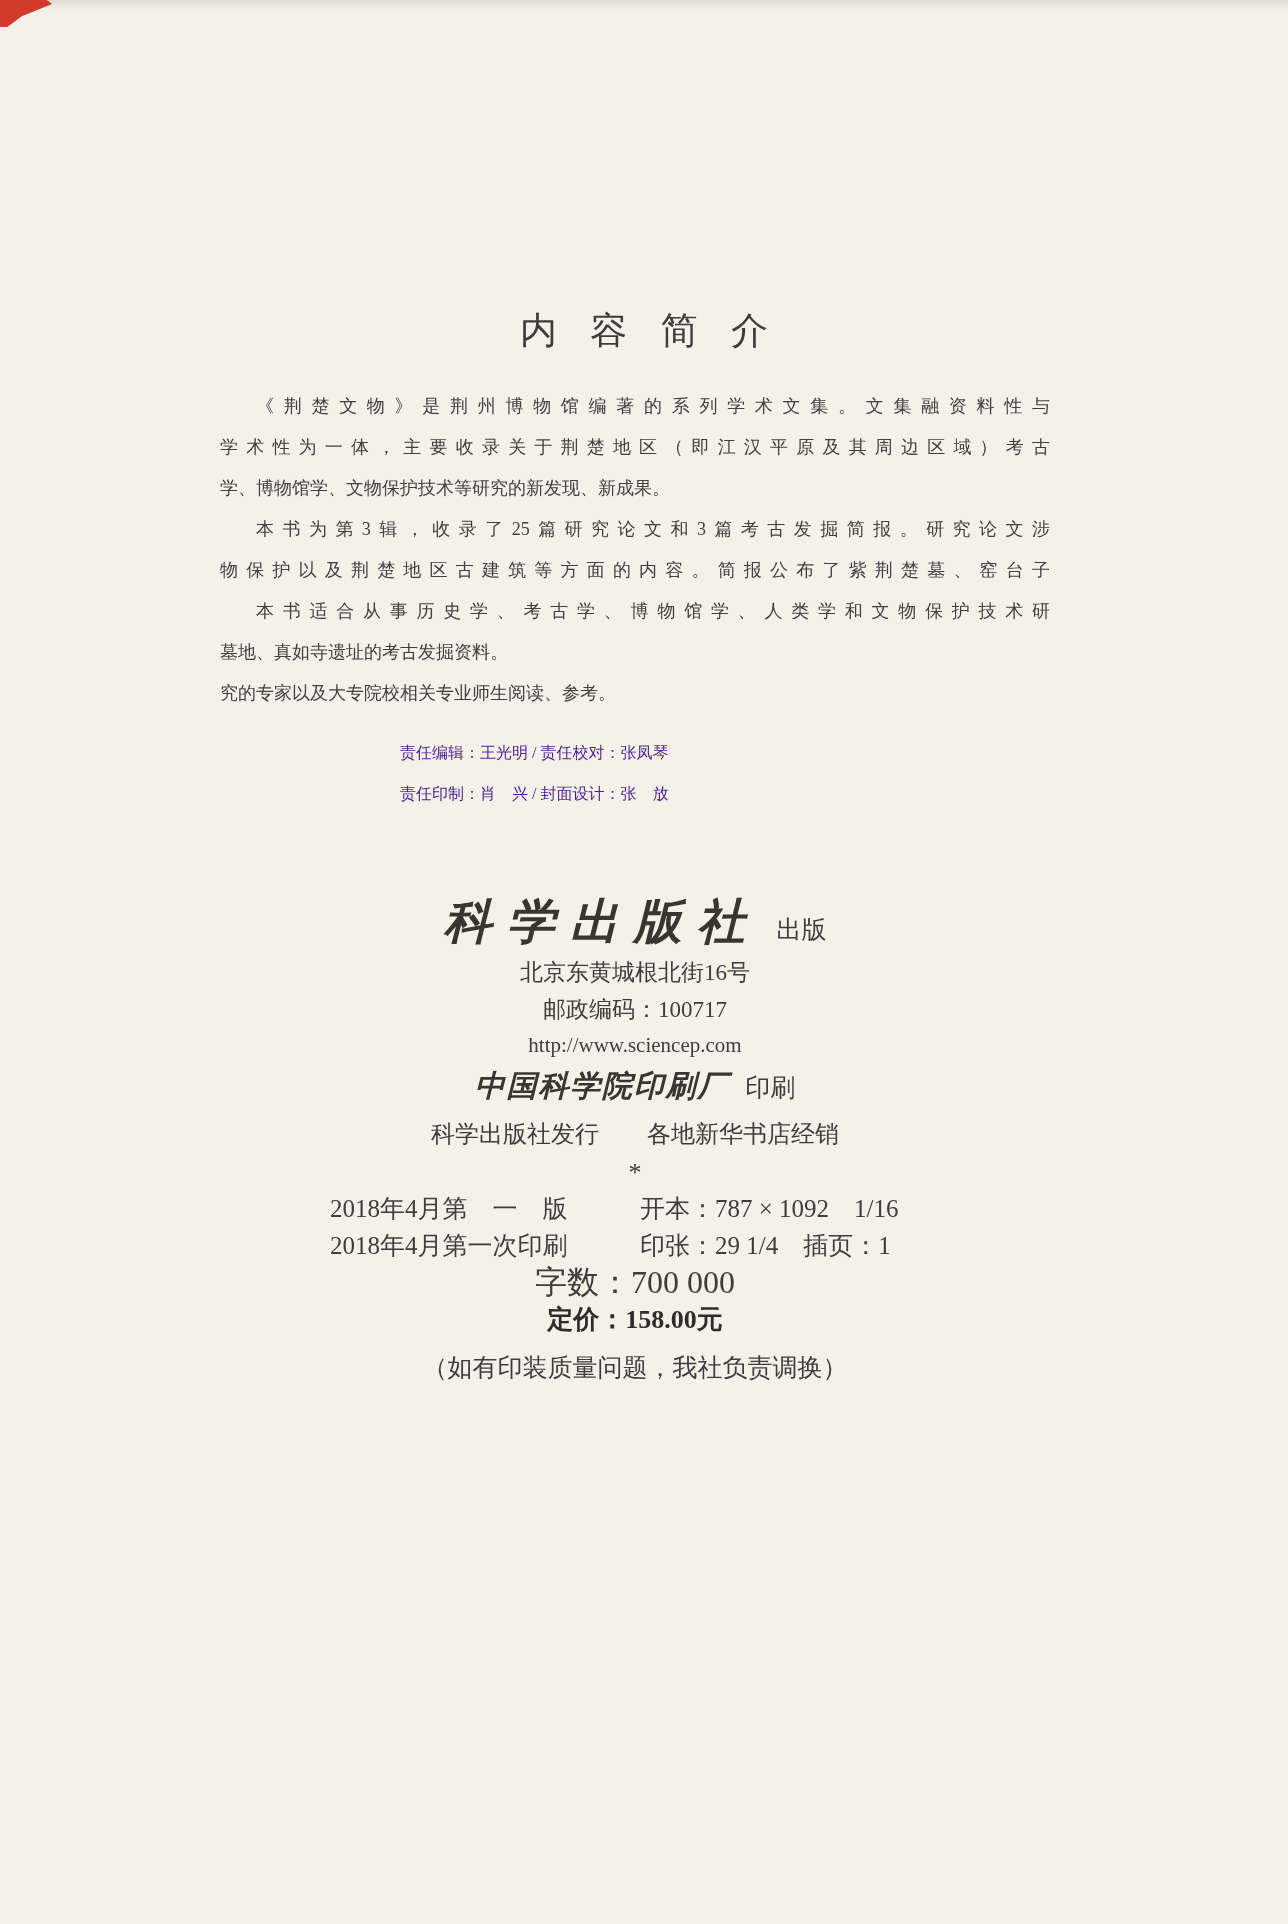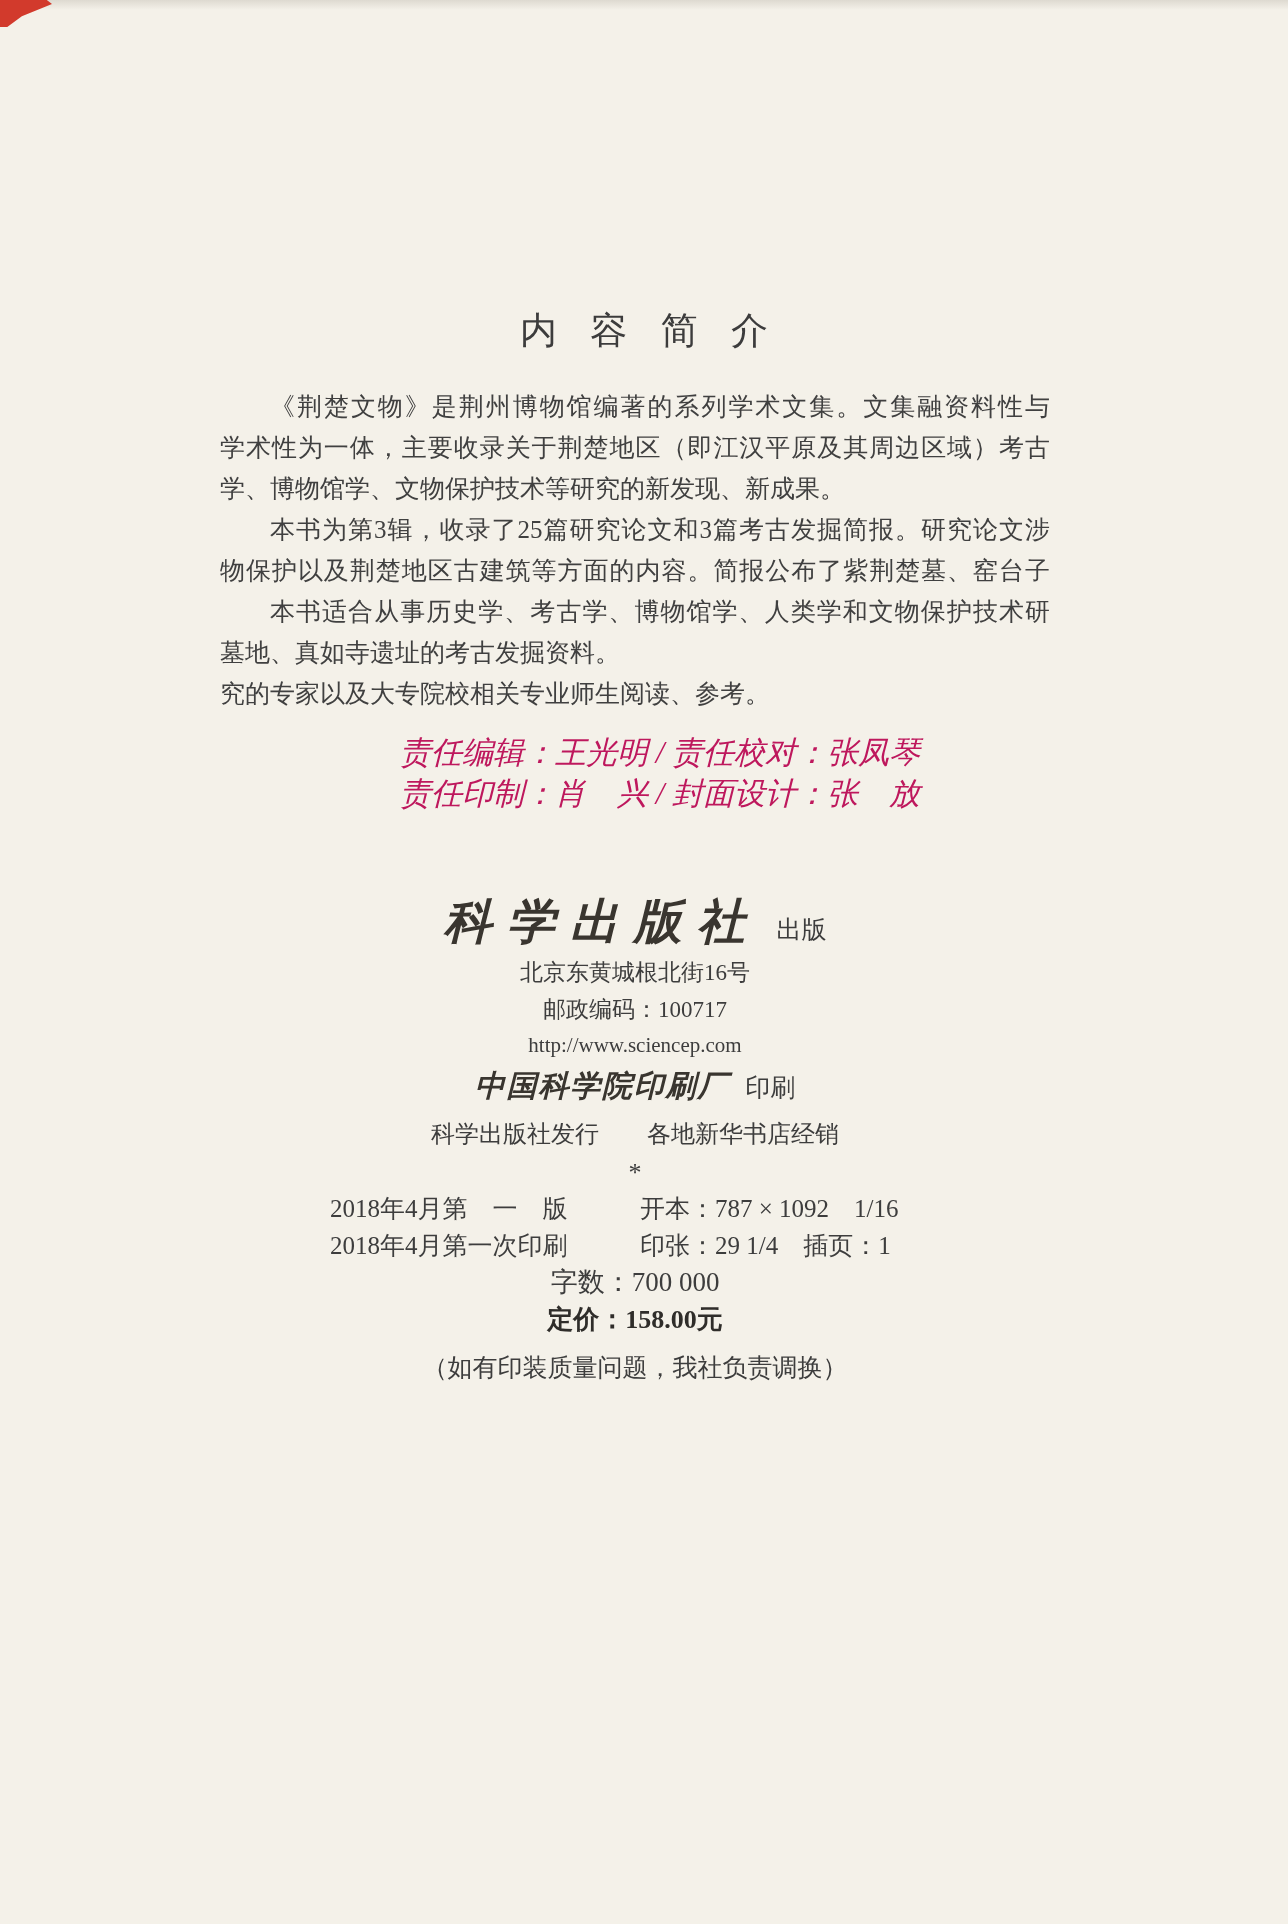--- a/index.html
+++ b/index.html
@@ -30,21 +30,21 @@
     font-family:"Liberation Sans","DejaVu Sans",sans-serif;
     font-weight:500;
     font-size:37px;
     color:#3c3c3c;
     letter-spacing:0.9em;
     padding-left:0.9em;
   }
   .intro{
     margin:30px 0 0 220px;
     width:830px;
-    font-size:25px;
+    font-size:18px;
     line-height:41px;
     color:#404040;
   }
   .bodyline{ text-align:justify; text-align-last:justify; }
   .bodyline.first{ text-indent:2em; }
   .bodyline.final{ text-align-last:left; }
   .cip{
     margin:52px 0 0 150px;
     width:905px;
   }
@@ -65,24 +65,23 @@
   .cip-line{
     padding-left:92px;
     font-size:25px;
     line-height:45px;
     color:#3d3d3d;
   }
   .cip-line.firstline{ margin-top:10px; }
   .cip-line.outdent{ padding-left:0; }
   .staff{
     margin:18px 0 0 400px;
-    font-size:31px;
+    font-size:16px;
     line-height:41px;
-    font-style:italic;
-    color:#be185d;
+    color:#4c1d95;
   }
   .colophon{
     margin:84px 0 0 220px;
     width:830px;
     text-align:center;
     color:#3d3d3d;
   }
   .pub-line{ font-size:25px; line-height:48px; white-space:nowrap; }
   .brand{
     font-size:48px;
@@ -96,21 +95,21 @@
   .small-line{ font-size:23px; line-height:37px; }
   .url-line{ font-size:21px; line-height:34px; }
   .dist-line{ font-size:24px; line-height:44px; }
   .star{ font-size:26px; line-height:34px; }
   .spec-row{
     display:flex; justify-content:center; gap:34px;
     font-size:25px; line-height:37px;
   }
   .spec-left{ width:276px; text-align:left; white-space:nowrap; }
   .spec-right{ width:300px; text-align:left; white-space:nowrap; }
-  .count-line{ font-size:27px; line-height:36px; }
+  .count-line{ font-size:32px; line-height:36px; }
   .price-line{ font-size:26px; font-weight:bold; line-height:40px; color:#2f2d2a; }
   .note-line{ font-size:25px; line-height:40px; margin-top:8px; }
 </style>
 </head>
 <body>
 
 <div class="page">
 
   <div class="corner-mark"></div>
 

